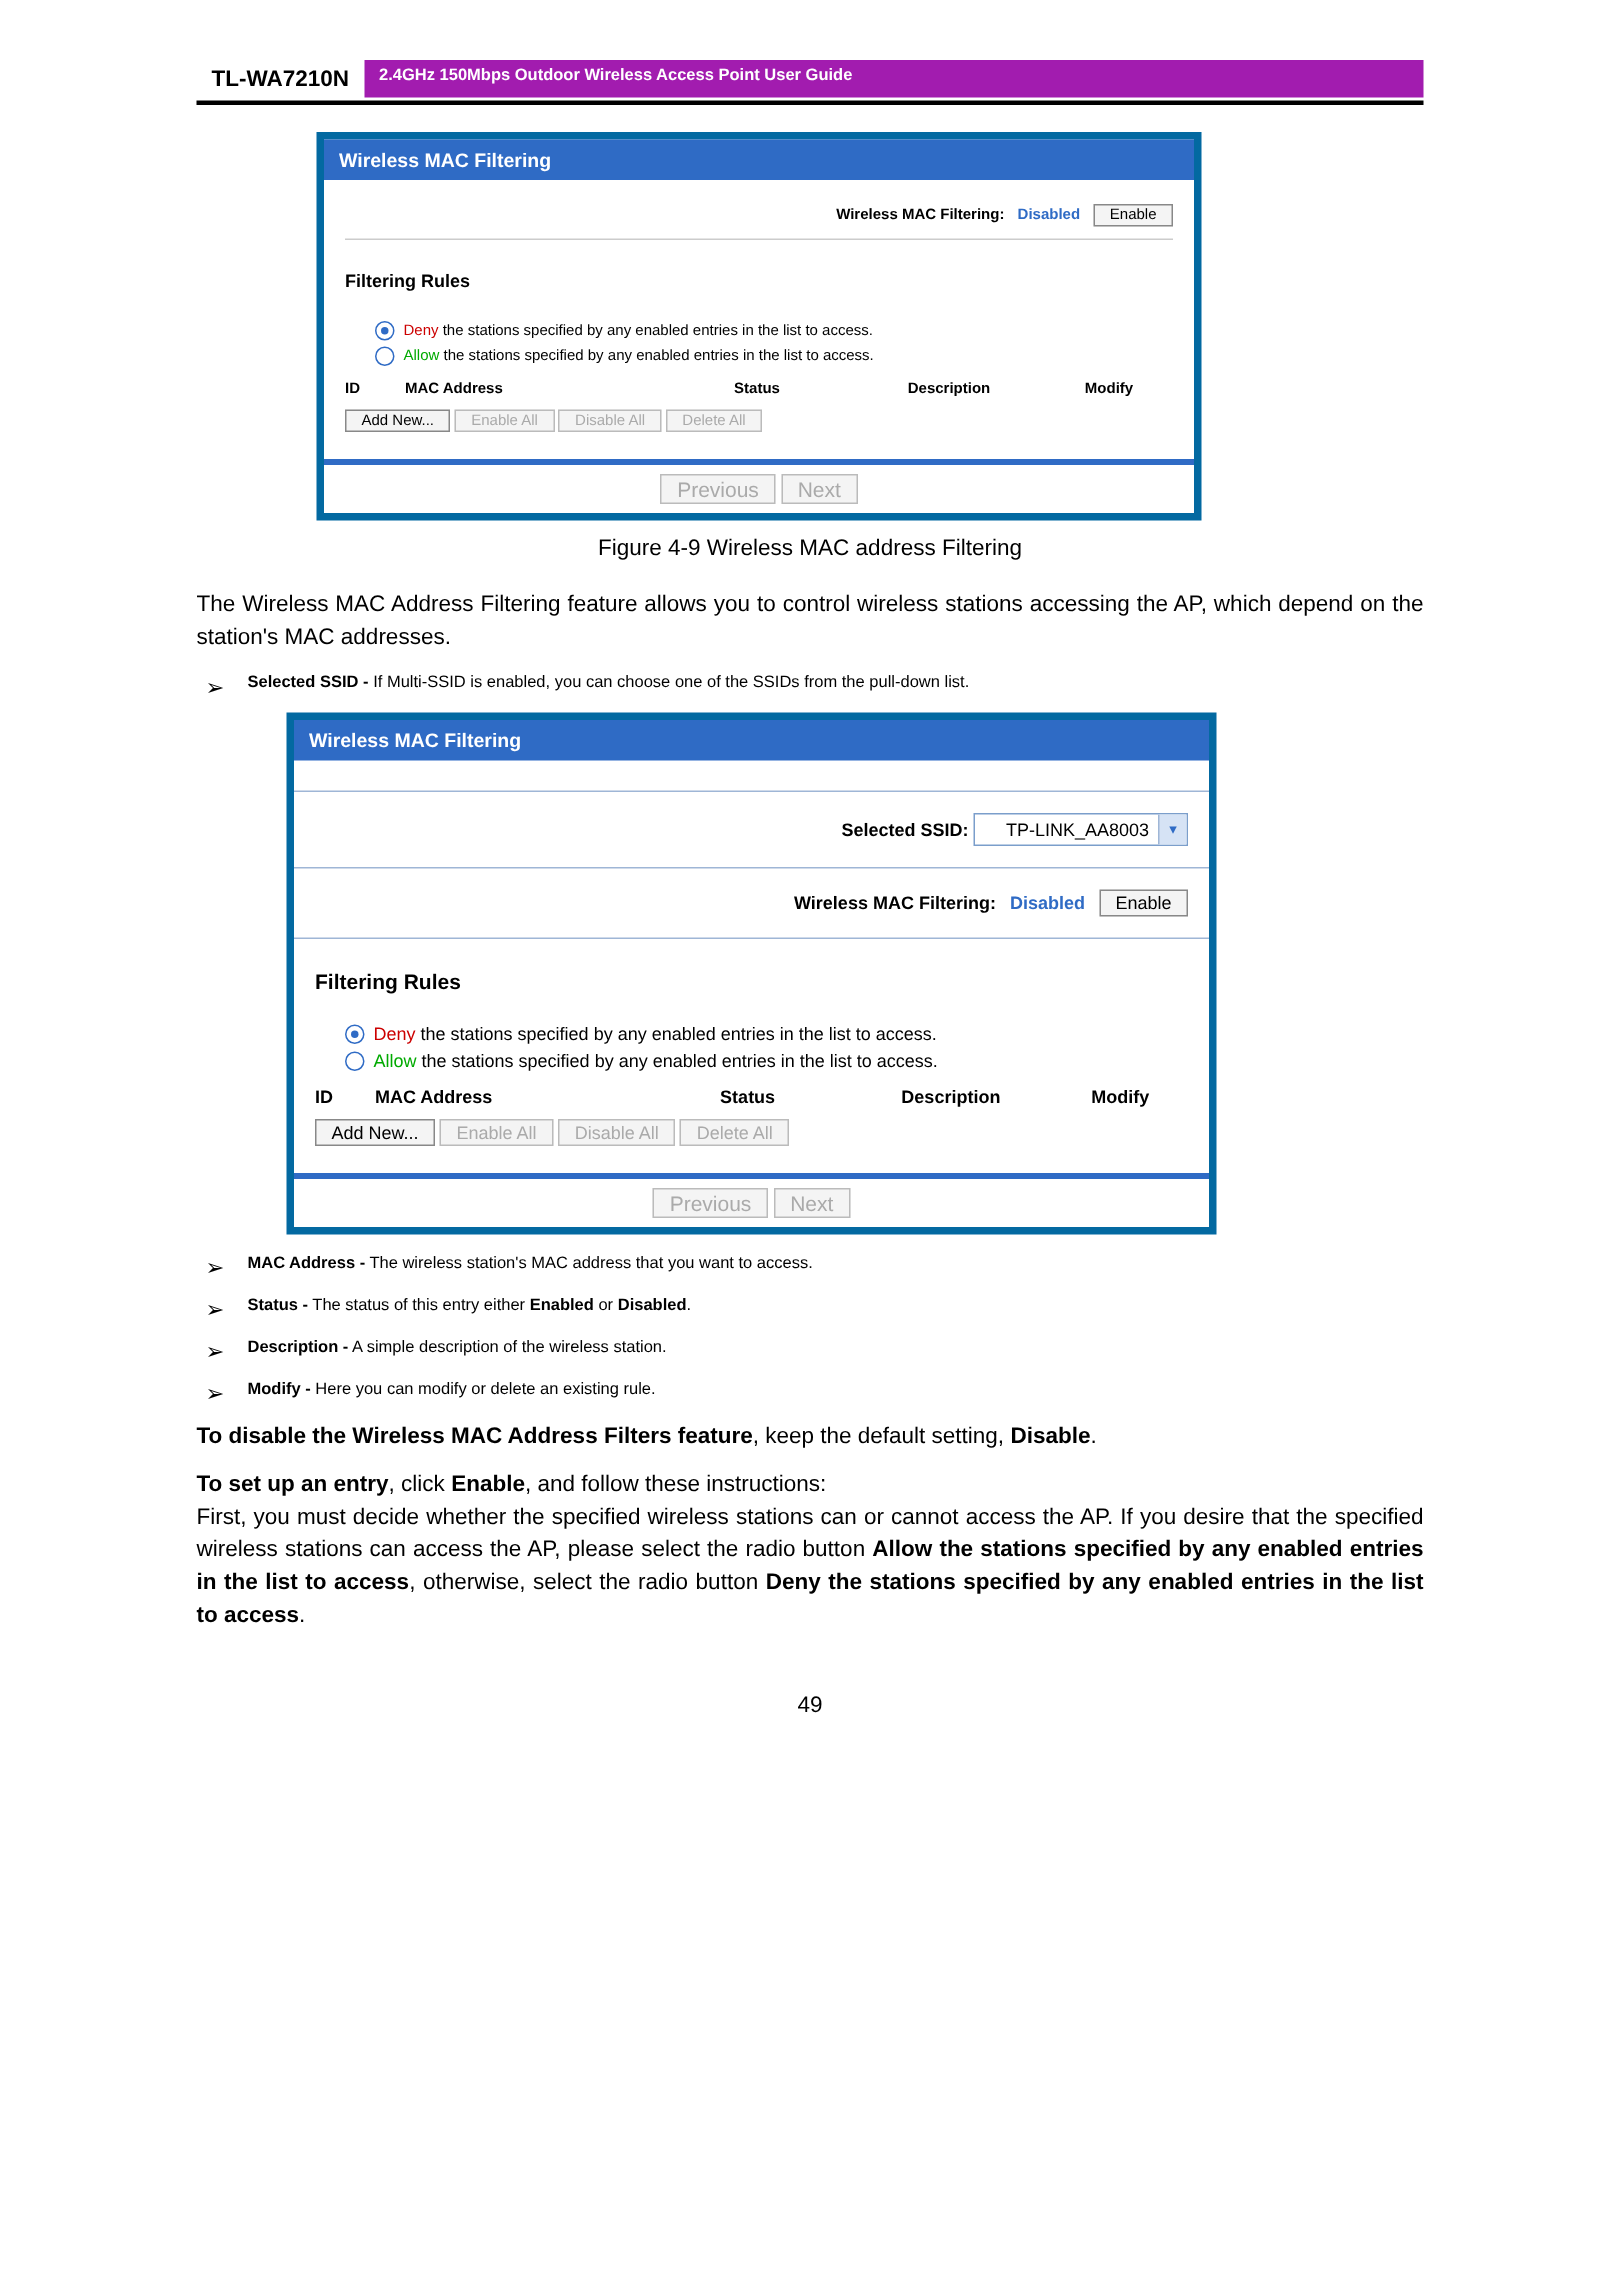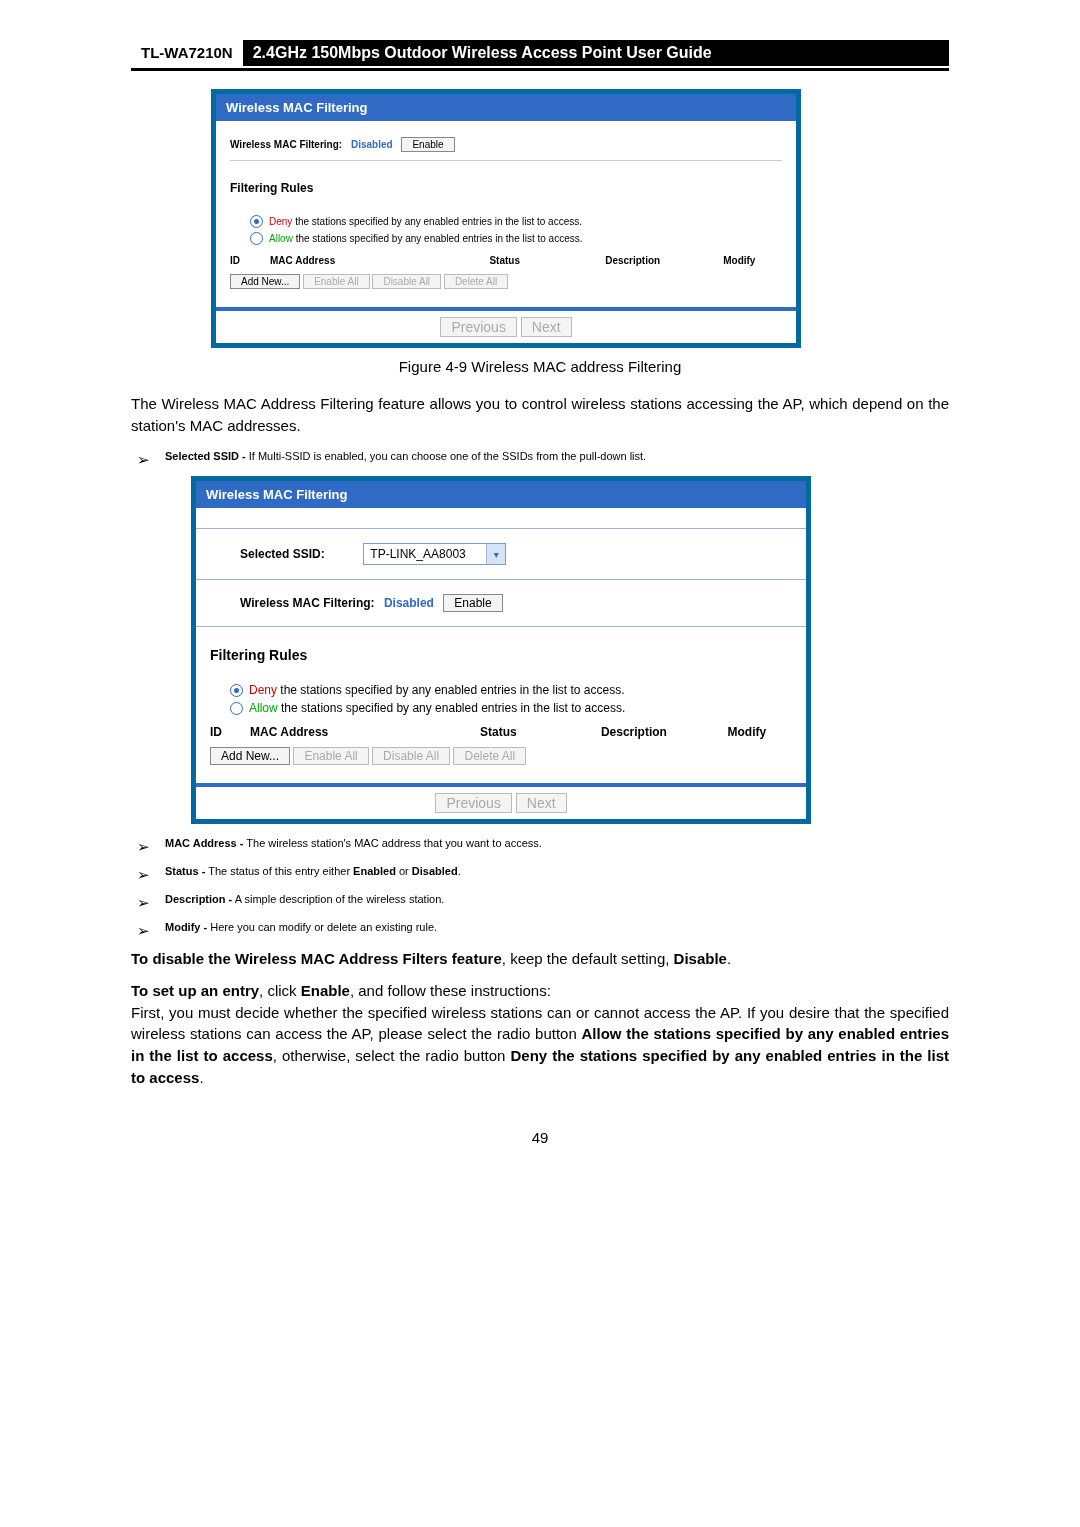--- a/index.html
+++ b/index.html
@@ -27,24 +27,24 @@
     display: flex;
     align-items: stretch;
   }
   .model {
     font-weight: bold;
     font-size: 15px;
     padding: 4px 10px;
     color: #000;
   }
   .guide-title {
-    background: #000000;
+    background: #a21caf;
     color: #fff;
     font-weight: bold;
-    font-size: 16px;
+    font-size: 11px;
     padding: 4px 10px;
     flex: 1;
   }
 
   
   .scr {
     border: 5px solid #0369a1;
     background: #fff;
     margin: 6px auto 10px auto;
   }
@@ -59,21 +59,21 @@
     background: #2f6bc5;
     height: 4px;
   }
   .scr-body {
     padding: 10px 14px;
     font-size: 11px;
   }
   .scr1 .scr-body { font-size: 10px; }
   .scr2 .scr-body { font-size: 12px; }
 
-  .row { margin: 6px 0; }
+  .row { margin: 6px 0; text-align: right; }
   .lbl { font-weight: bold; }
   .disabled-text { color: #2f6bc5; font-weight: bold; margin: 0 6px; }
   .btn {
     display: inline-block;
     border: 1px solid #888;
     background: #f4f4f4;
     padding: 1px 10px;
     font-size: inherit;
     color: #000;
   }

